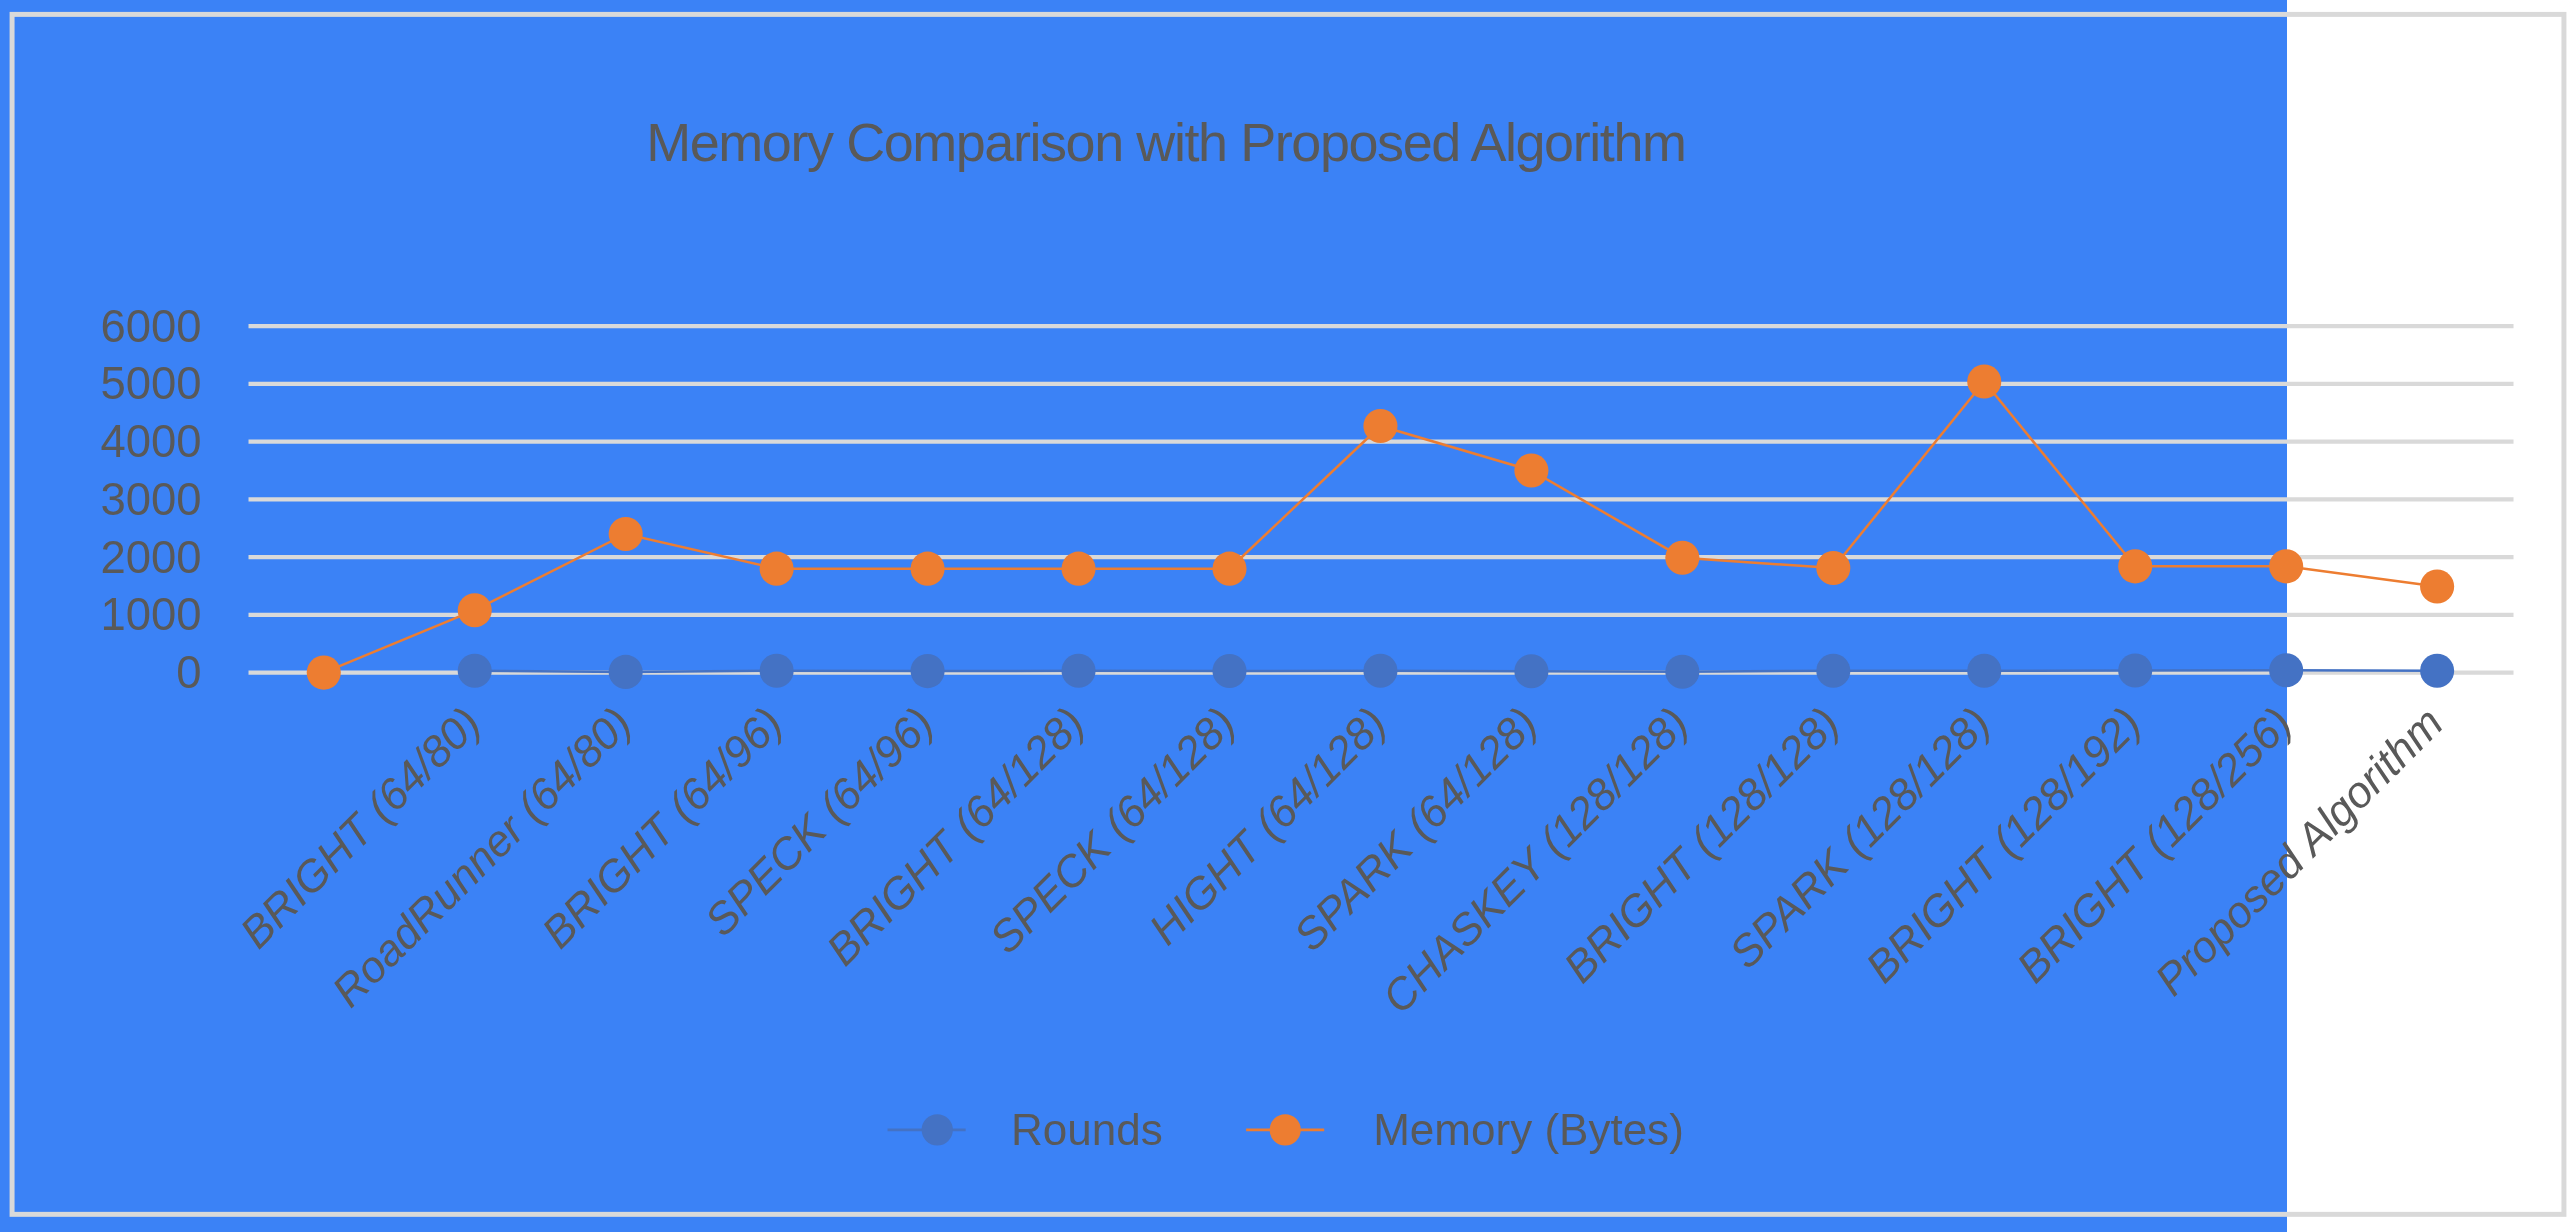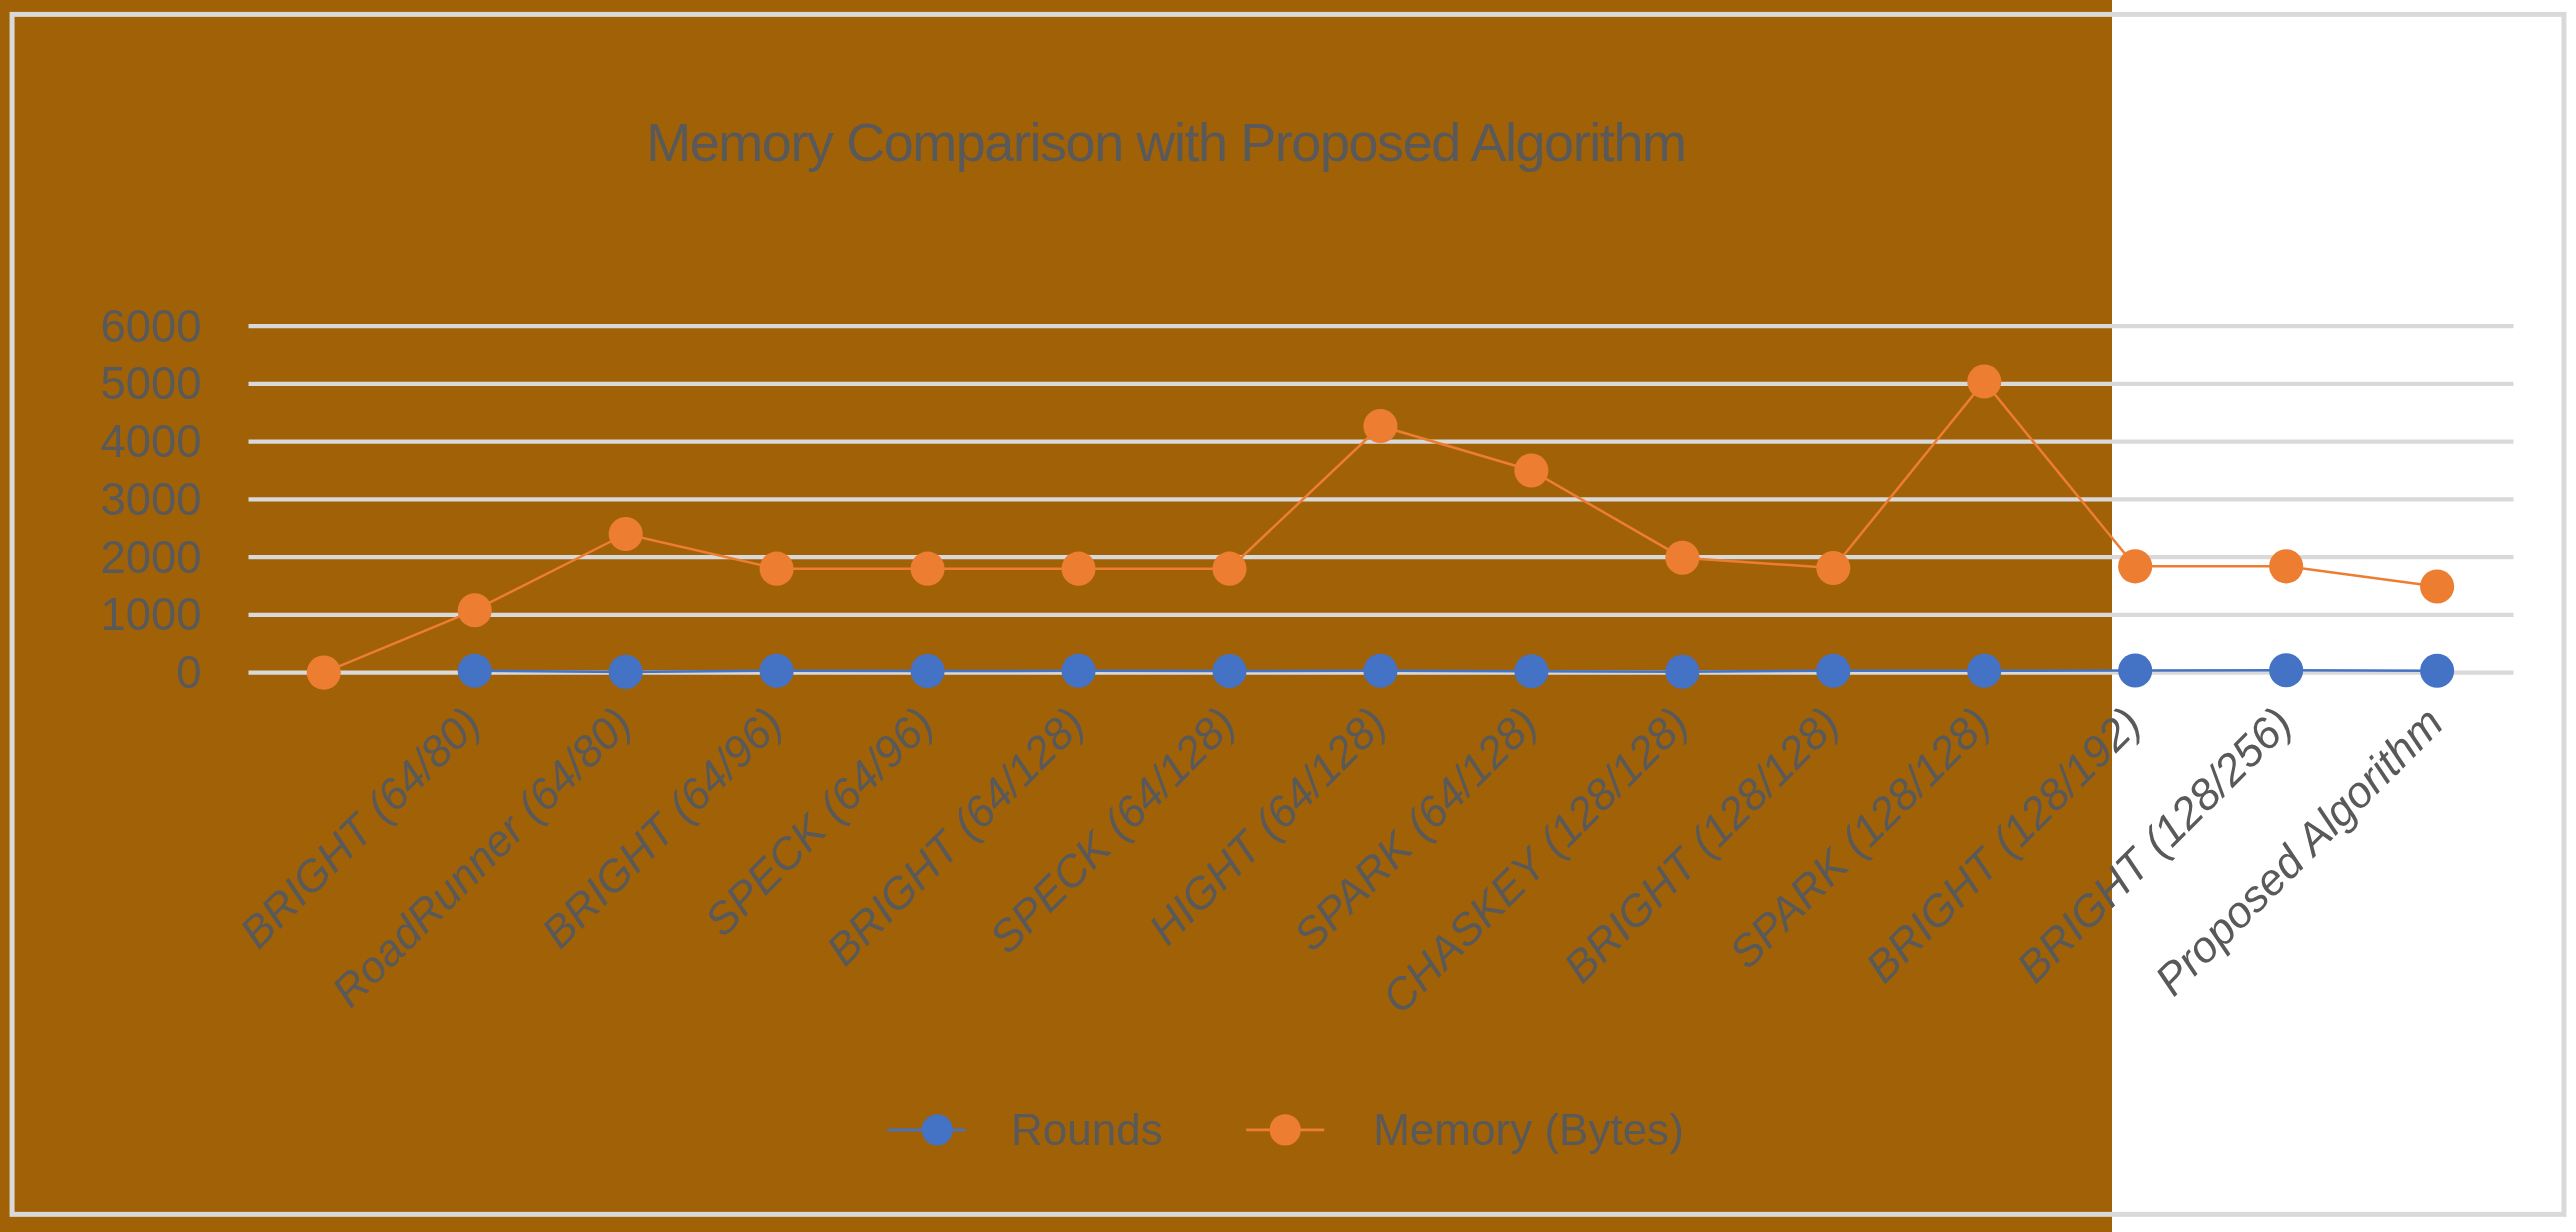--- a/index.html
+++ b/index.html
@@ -6,23 +6,23 @@
     margin: 0;
     padding: 0;
     width: 2576px;
     height: 1233px;
     background: #ffffff;
     font-family: "Liberation Sans", sans-serif;
   }
   #chart-wrap {
     position: absolute;
     inset: 0;
-    width: 2112px;
+    width: 2287px;
     height: 1233px;
-    background: #a16207;
+    background: #3b82f6;
   }
   svg text {
     font-family: "Liberation Sans", sans-serif;
   }
   .title-text {
     font-size: 76px;
     letter-spacing: -2px;
     fill: #595959;
   }
   .legend-text {

